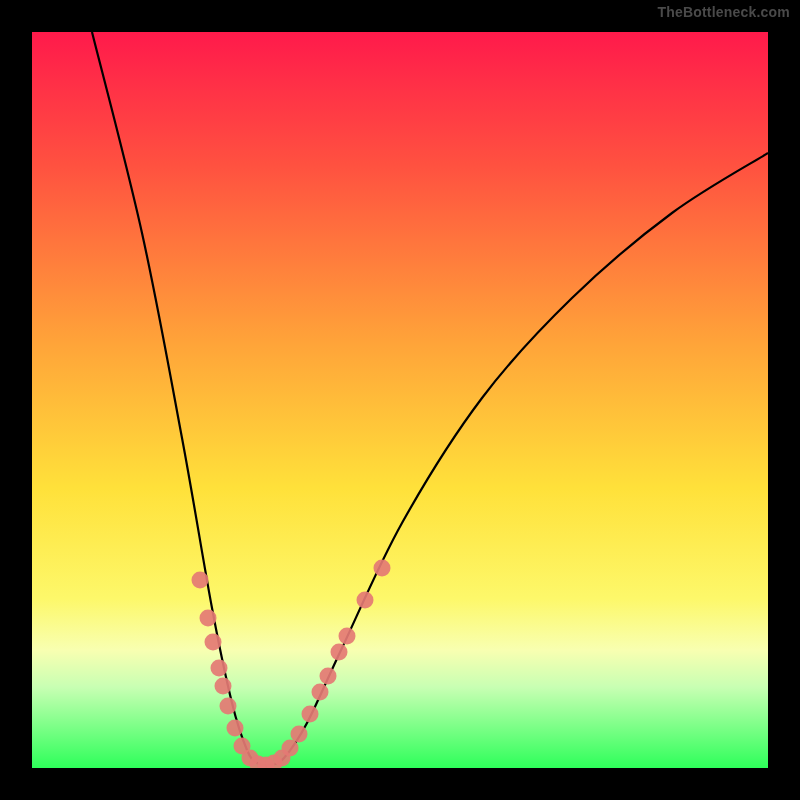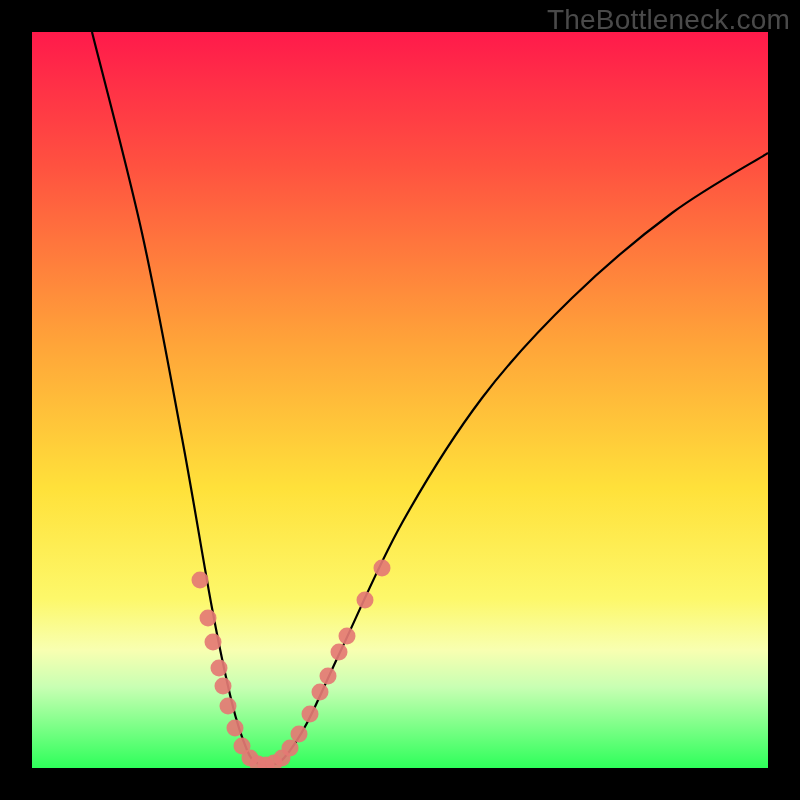--- a/index.html
+++ b/index.html
@@ -33,22 +33,22 @@
       #fdf86a 77%,
       #f8ffb1 84%,
       #c8ffb3 89%,
       #2eff5a 100%);
   }
   .watermark {
     position: absolute;
     top: 4px;
     right: 10px;
     color: #4a4a4a;
-    font-size: 28px;
-    font-weight: 400;
+    font-size: 14px;
+    font-weight: 700;
     letter-spacing: 0.2px;
     user-select: none;
   }
   svg.curve {
     position: absolute;
     top: 0;
     left: 0;
   }
 </style>
 </head>

